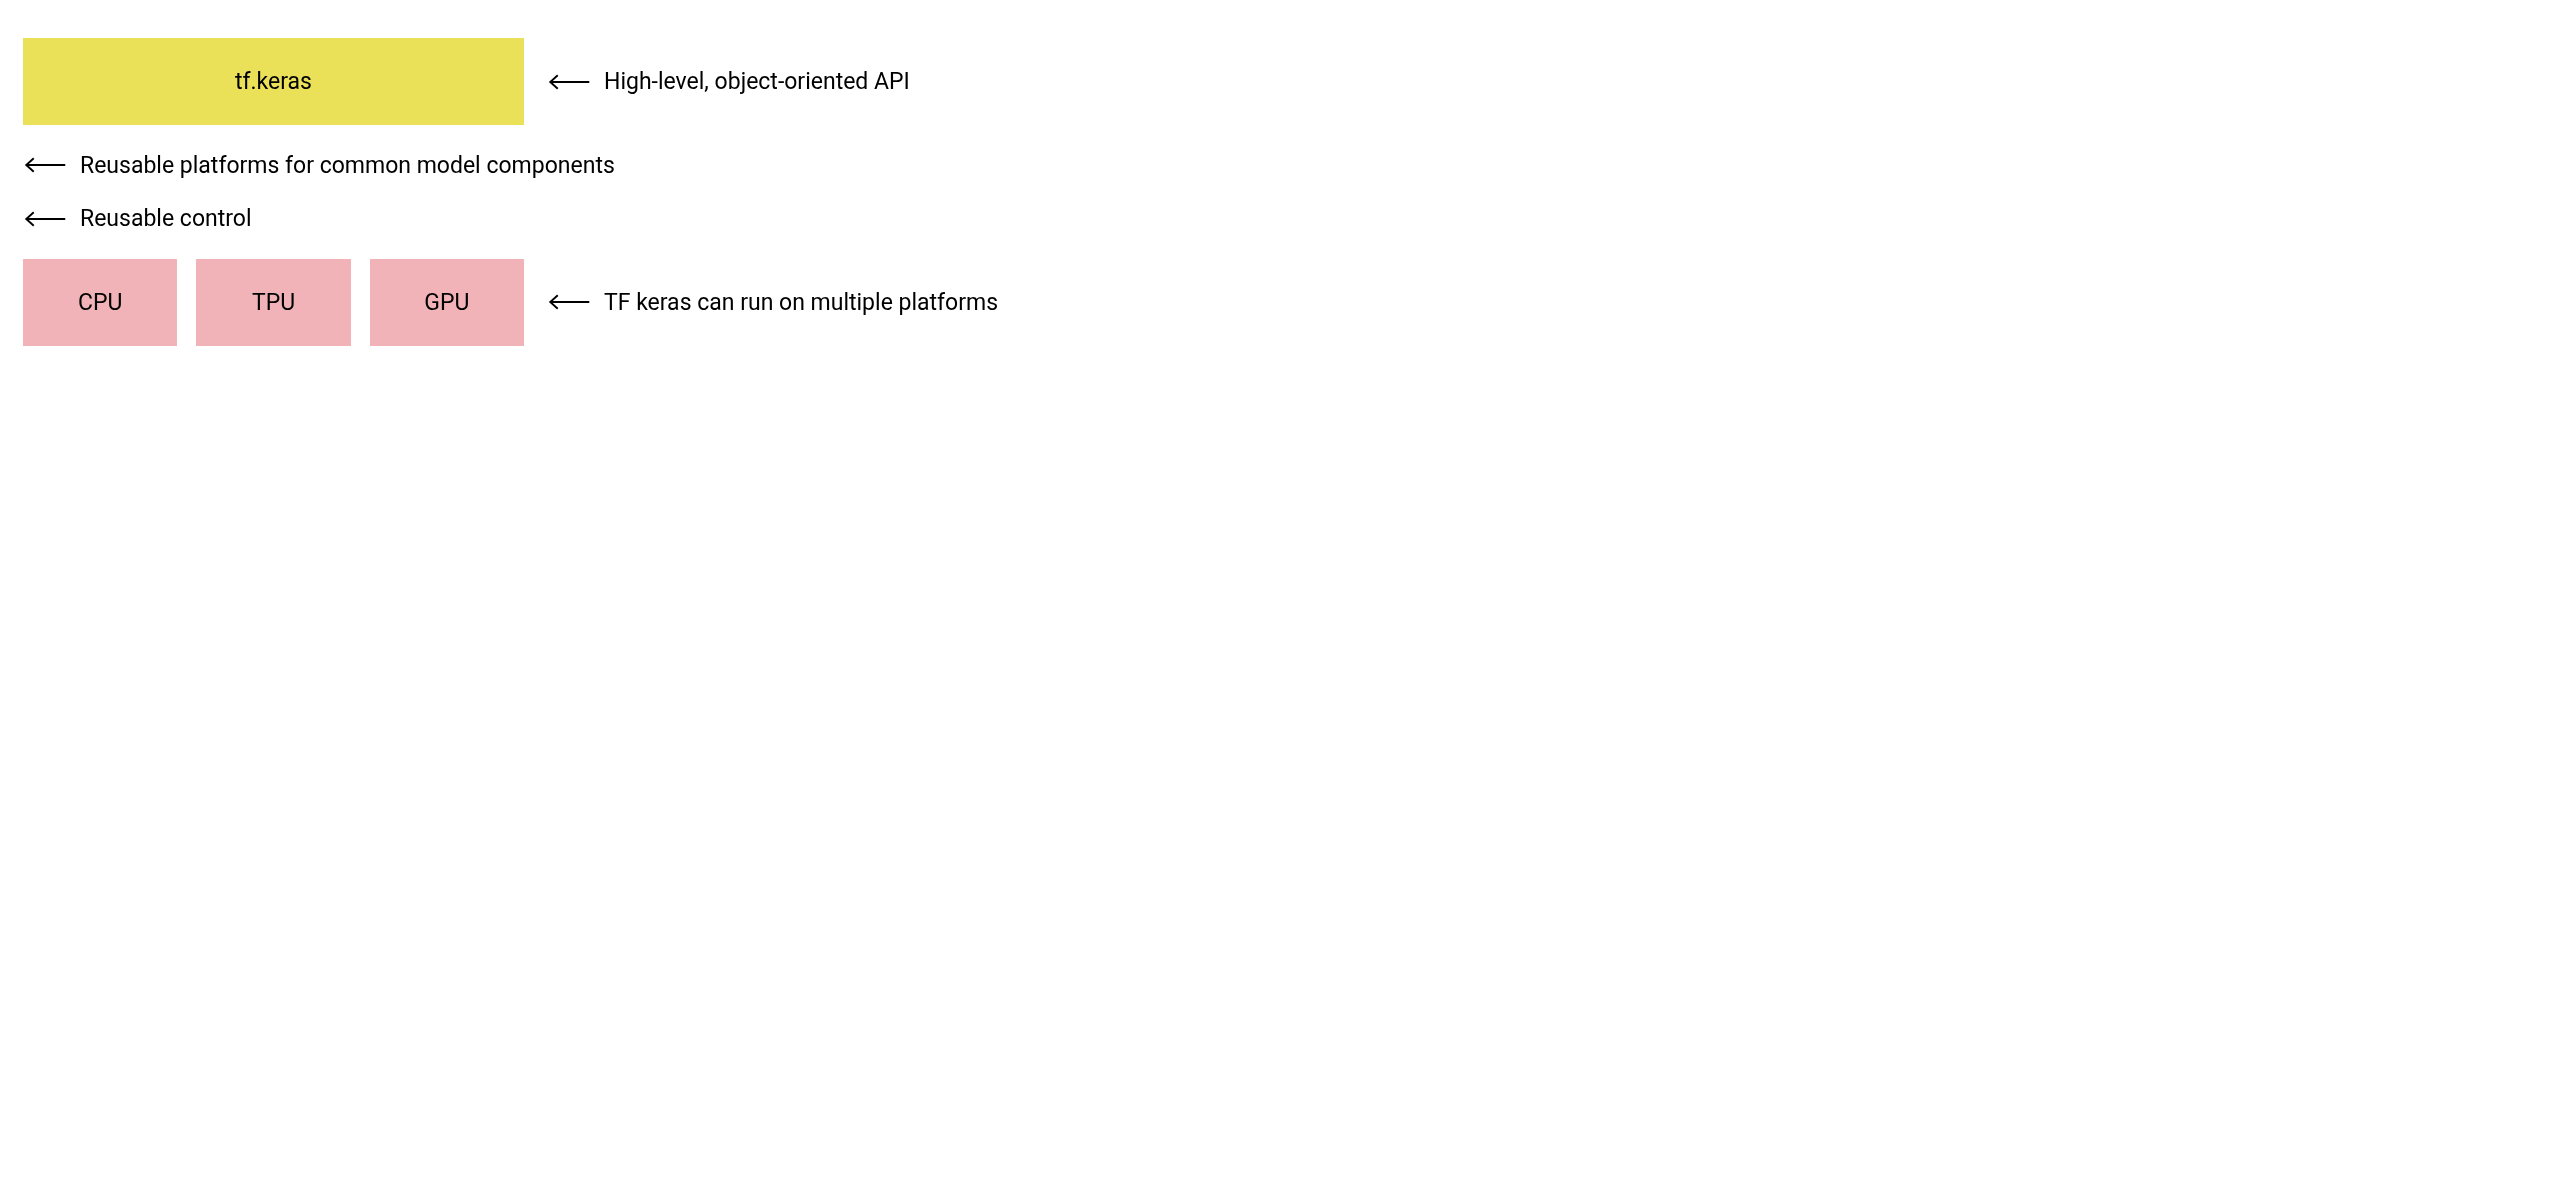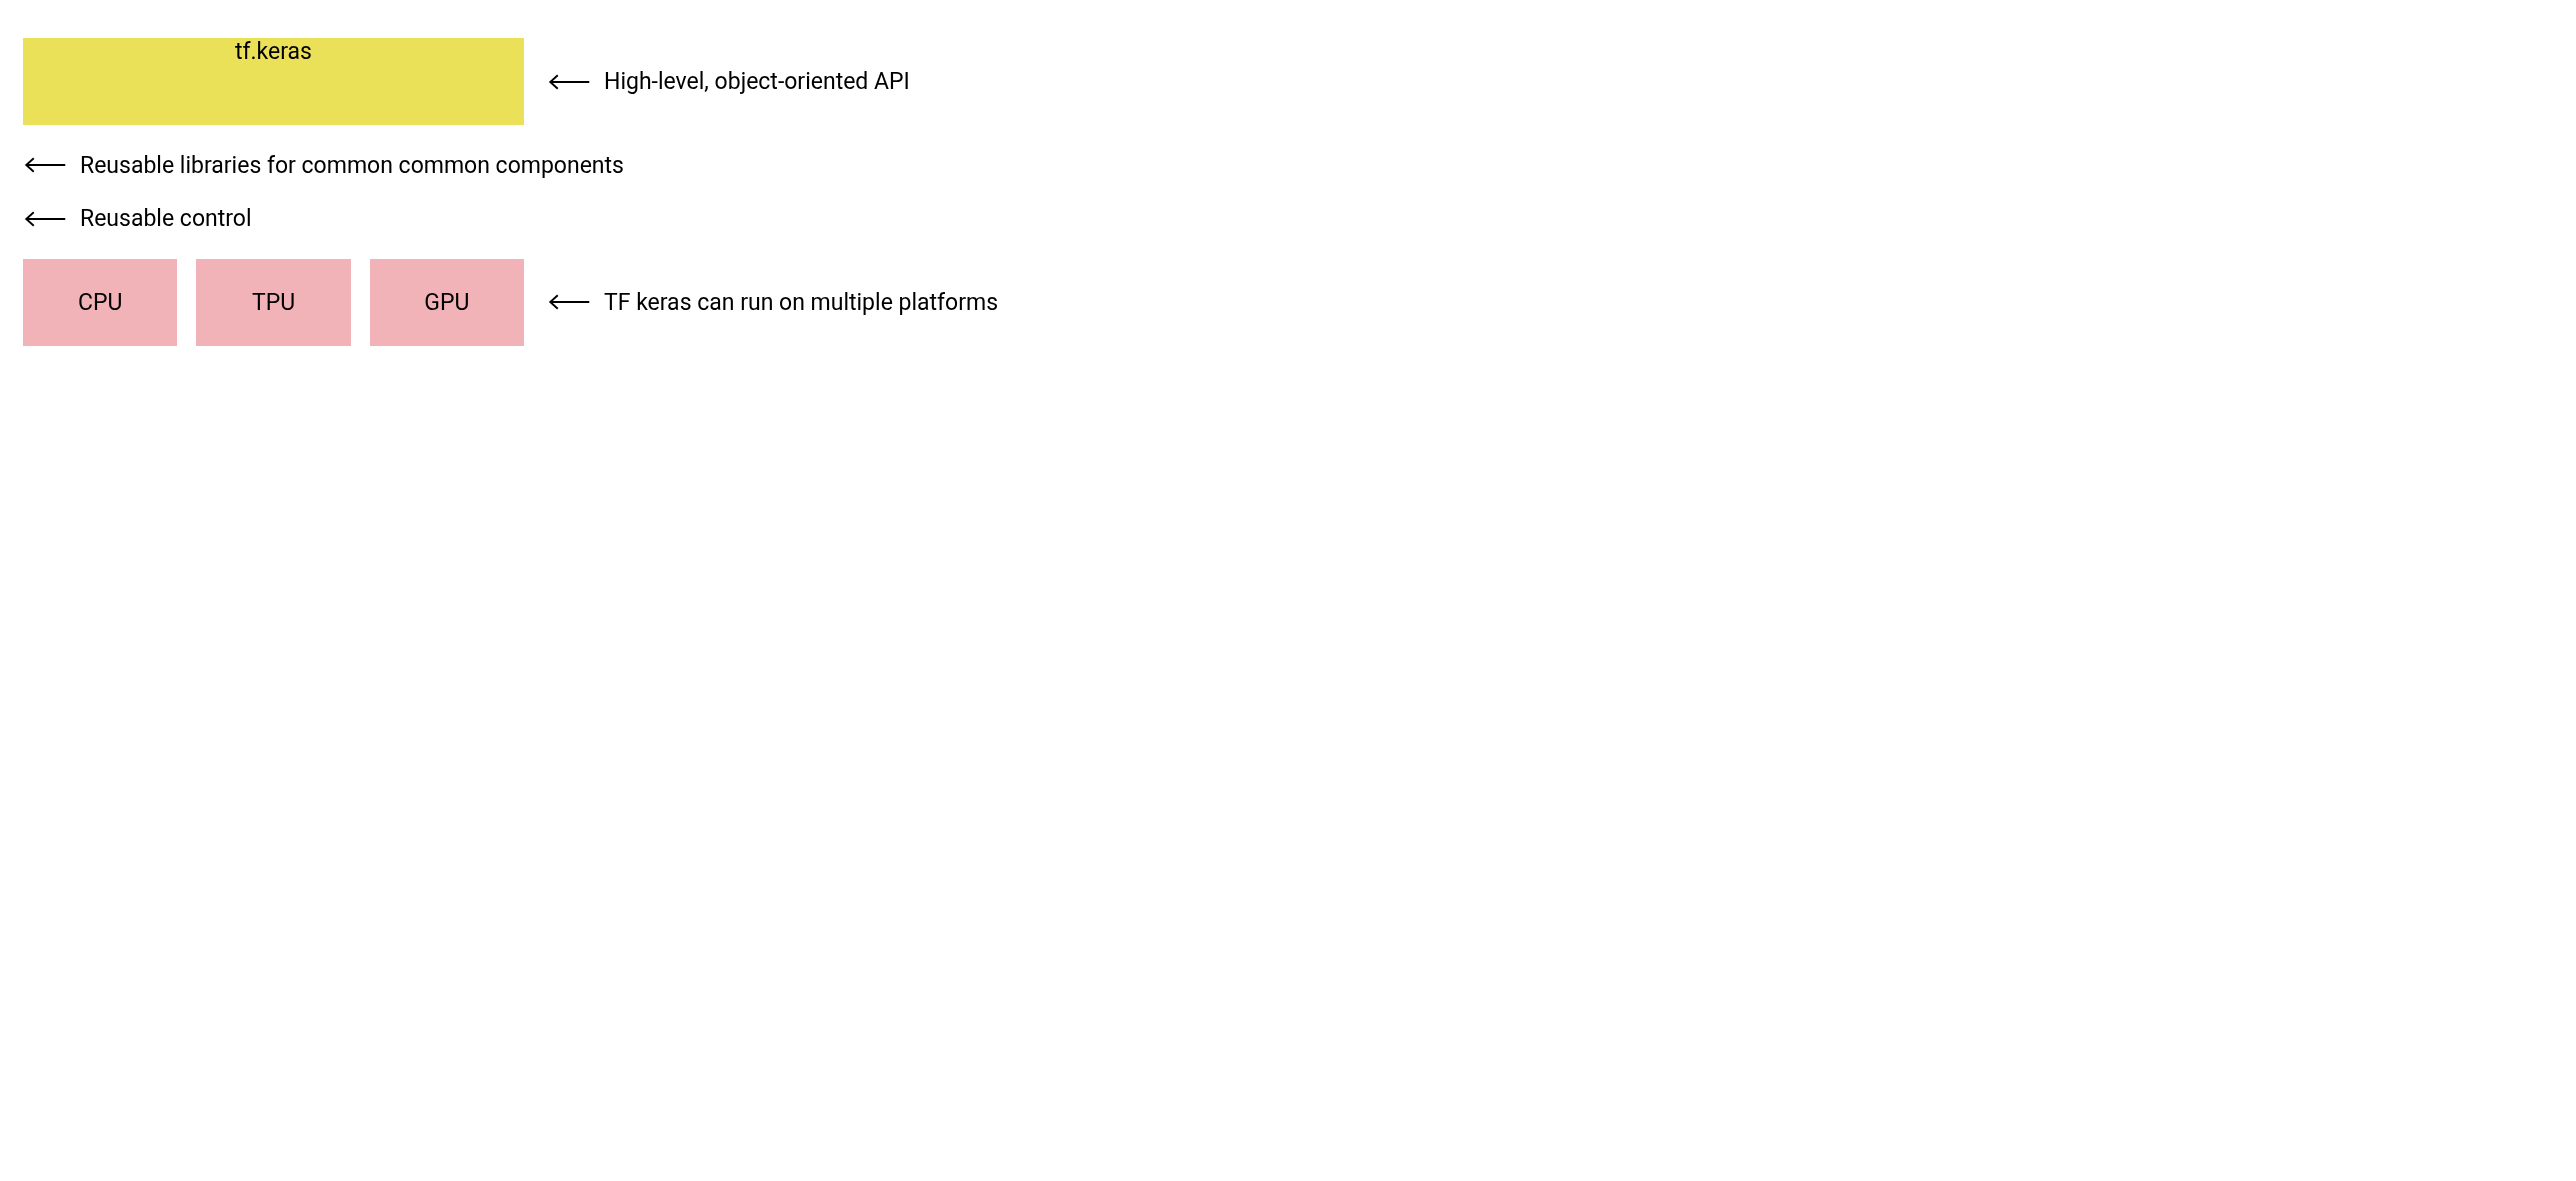--- a/index.html
+++ b/index.html
@@ -20,21 +20,21 @@
     }
     .row {
       display: flex;
       align-items: center;
       gap: 23px;
     }
     .block {
       width: 501px;
       height: 87px;
       display: flex;
-      align-items: flex-start;
+      align-items: center;
       justify-content: center;
       font-size: 23px;
       color: #000;
       flex-shrink: 0;
     }
     .block.yellow { background: #ebe159; }
     .block.green  { background: #8ee070; }
     .block.blue   { background: #b8bbe6; }
     .platforms {
       display: flex;
@@ -91,21 +91,21 @@
   </div>
 
   <div class="row">
     <div class="annotation">
       <span class="arrow">
         <svg viewBox="0 0 58 24">
             <line x1="56" y1="12" x2="4" y2="12" stroke="#000" stroke-width="2.5"></line>
             <polyline points="14,3 4,12 14,21" fill="none" stroke="#000" stroke-width="2.5"></polyline>
           </svg>
       </span>
-      <span>Reusable libraries for common common components</span>
+      <span>Reusable platforms for common model components</span>
     </div>
   </div>
 
   <div class="row">
     <div class="annotation">
       <span class="arrow">
         <svg viewBox="0 0 58 24">
             <line x1="56" y1="12" x2="4" y2="12" stroke="#000" stroke-width="2.5"></line>
             <polyline points="14,3 4,12 14,21" fill="none" stroke="#000" stroke-width="2.5"></polyline>
           </svg>

